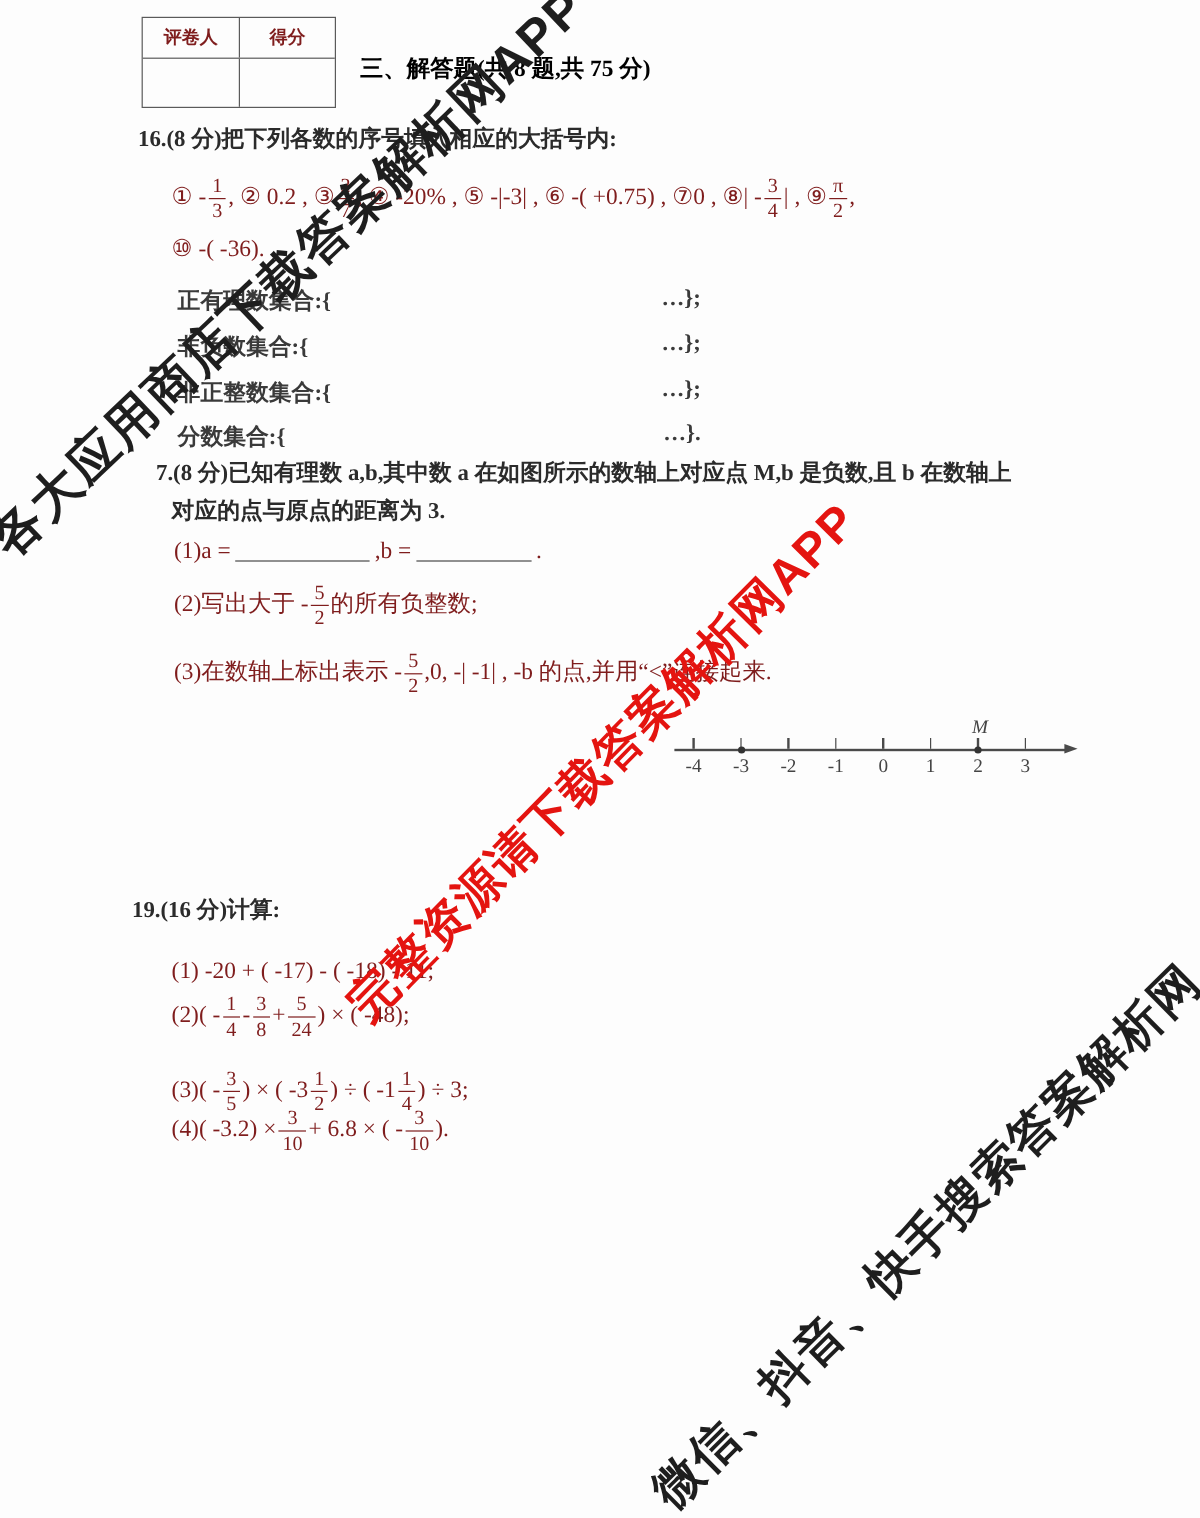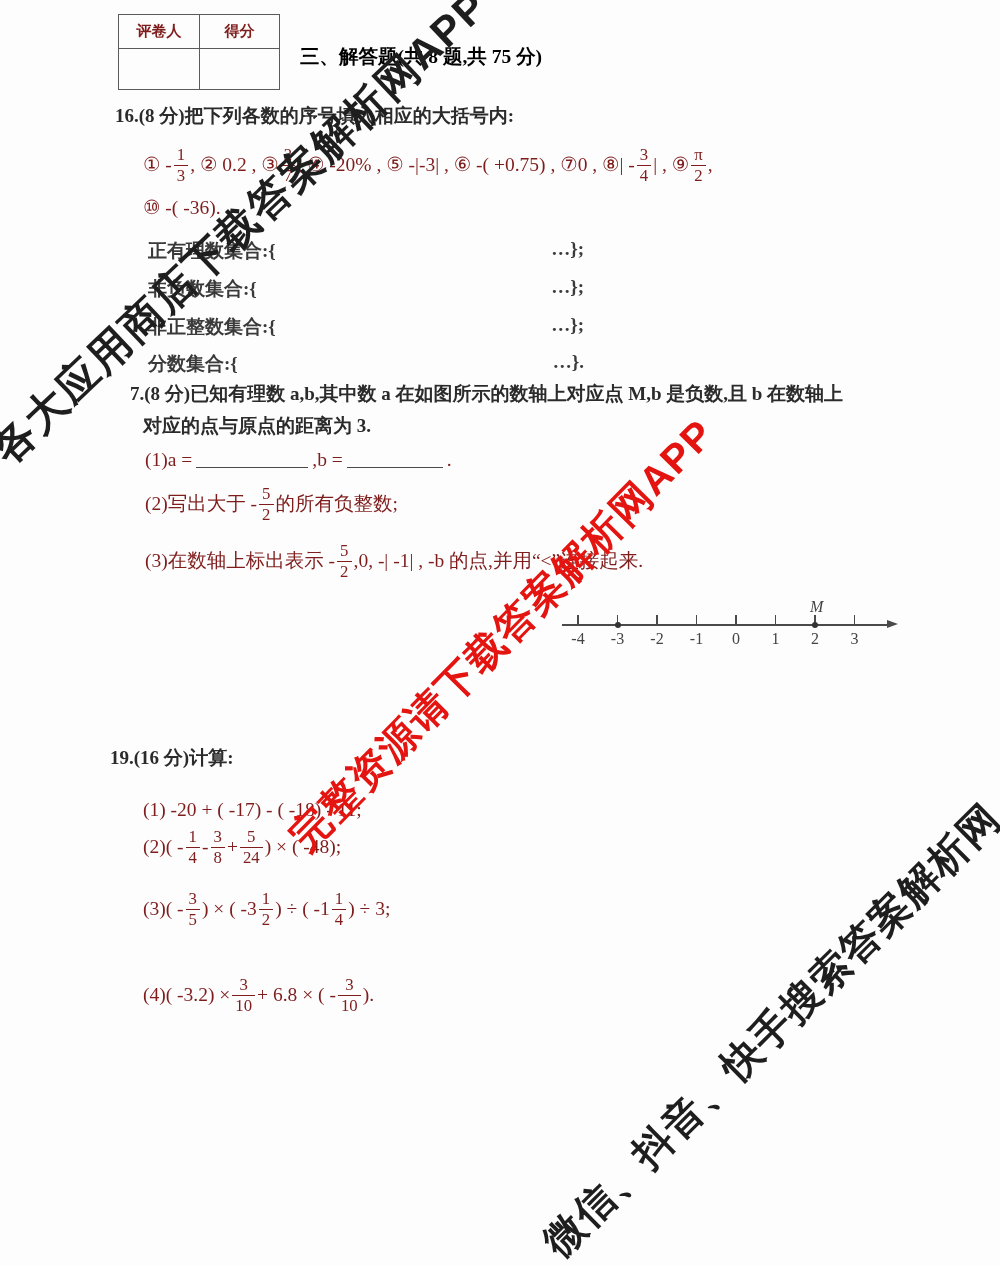--- a/index.html
+++ b/index.html
@@ -134,21 +134,21 @@
 <div class="abs math" style="left:143px;top:886px;height:46px;">(3)( -<span class="frac">
       <span class="fn">3</span>
       <span class="fd">5</span>
     </span>) × ( -3<span class="frac">
       <span class="fn">1</span>
       <span class="fd">2</span>
     </span>) ÷ ( -1<span class="frac">
       <span class="fn">1</span>
       <span class="fd">4</span>
     </span>) ÷ 3;</div>
-<div class="abs math" style="left:143px;top:972px;height:46px;">(4)( -3.2) ×<span class="frac">
+<div class="abs math" style="left:143px;top:919px;height:46px;">(4)( -3.2) ×<span class="frac">
       <span class="fn">3</span>
       <span class="fd">10</span>
     </span>+ 6.8 × ( -<span class="frac">
       <span class="fn">3</span>
       <span class="fd">10</span>
     </span>).</div>
 
 <div class="abs wm" style="left: 240px; top: 227px; font-size: 42px; letter-spacing: 2px; transform: translate(-50%, -50%) rotate(-43.5deg); color: rgb(30, 30, 30);">各大应用商店下载答案解析网APP</div>
 <div class="abs wm" style="left: 502px; top: 635px; font-size: 40px; letter-spacing: 1.5px; transform: translate(-50%, -50%) rotate(-45.5deg); color: rgb(228, 20, 16);">完整资源请下载答案解析网APP</div>
 <div class="abs wm" style="left: 772px; top: 1030px; font-size: 40px; letter-spacing: 1.5px; transform: translate(-50%, -50%) rotate(-44.7deg); color: rgb(30, 30, 30);">微信、抖音、快手搜索答案解析网</div>

